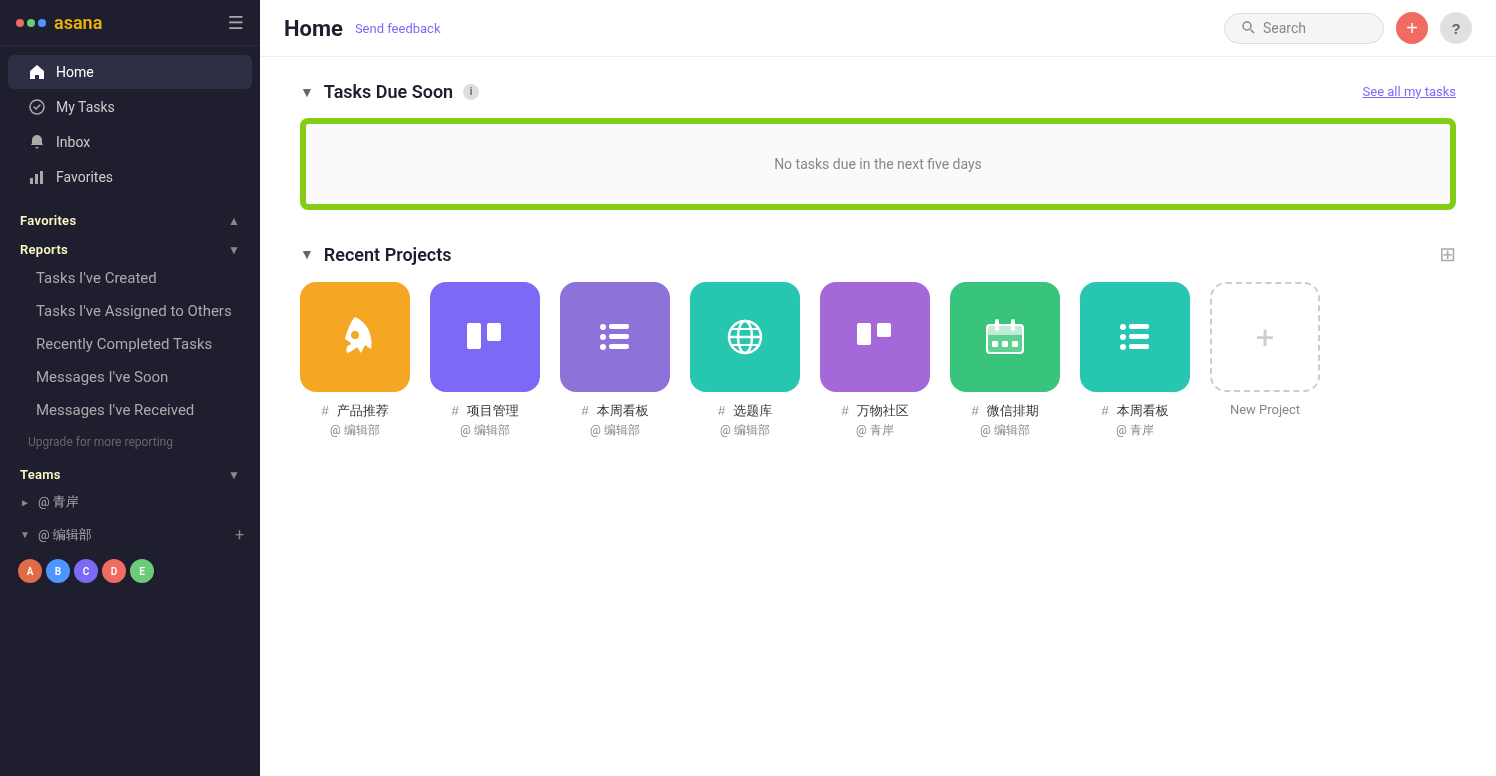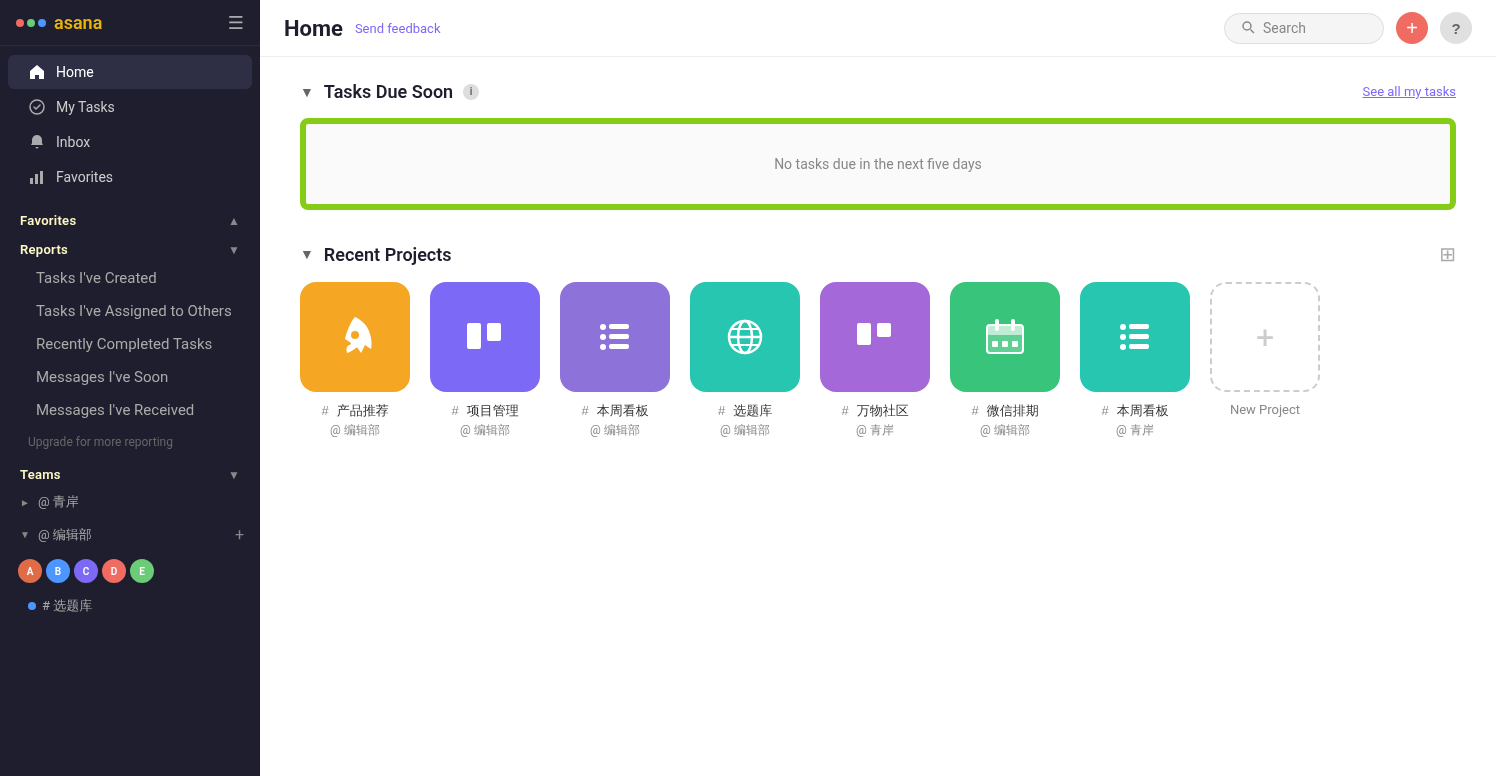--- a/index.html
+++ b/index.html
@@ -327,24 +327,20 @@
       <span class="team-name">@ 编辑部</span>
       <span class="team-add">+</span>
     </div>
     <div class="team-members">
       <div class="member-avatar" style="background:#e06c47">A</div>
       <div class="member-avatar" style="background:#4d96ff">B</div>
       <div class="member-avatar" style="background:#7c6af7">C</div>
       <div class="member-avatar" style="background:#f06b61">D</div>
       <div class="member-avatar" style="background:#6bcb77">E</div>
     </div>
-    <div class="sub-team-item">
-      <div class="sub-team-dot"></div>
-      <span># 选题库</span>
-    </div>
   </div>
 </div>
 
 <div class="main-content">
 
   <div class="top-bar">
     <div class="page-title-area">
       <span class="page-title">Home</span>
       <a class="feedback-link" href="#">Send feedback</a>
     </div>

